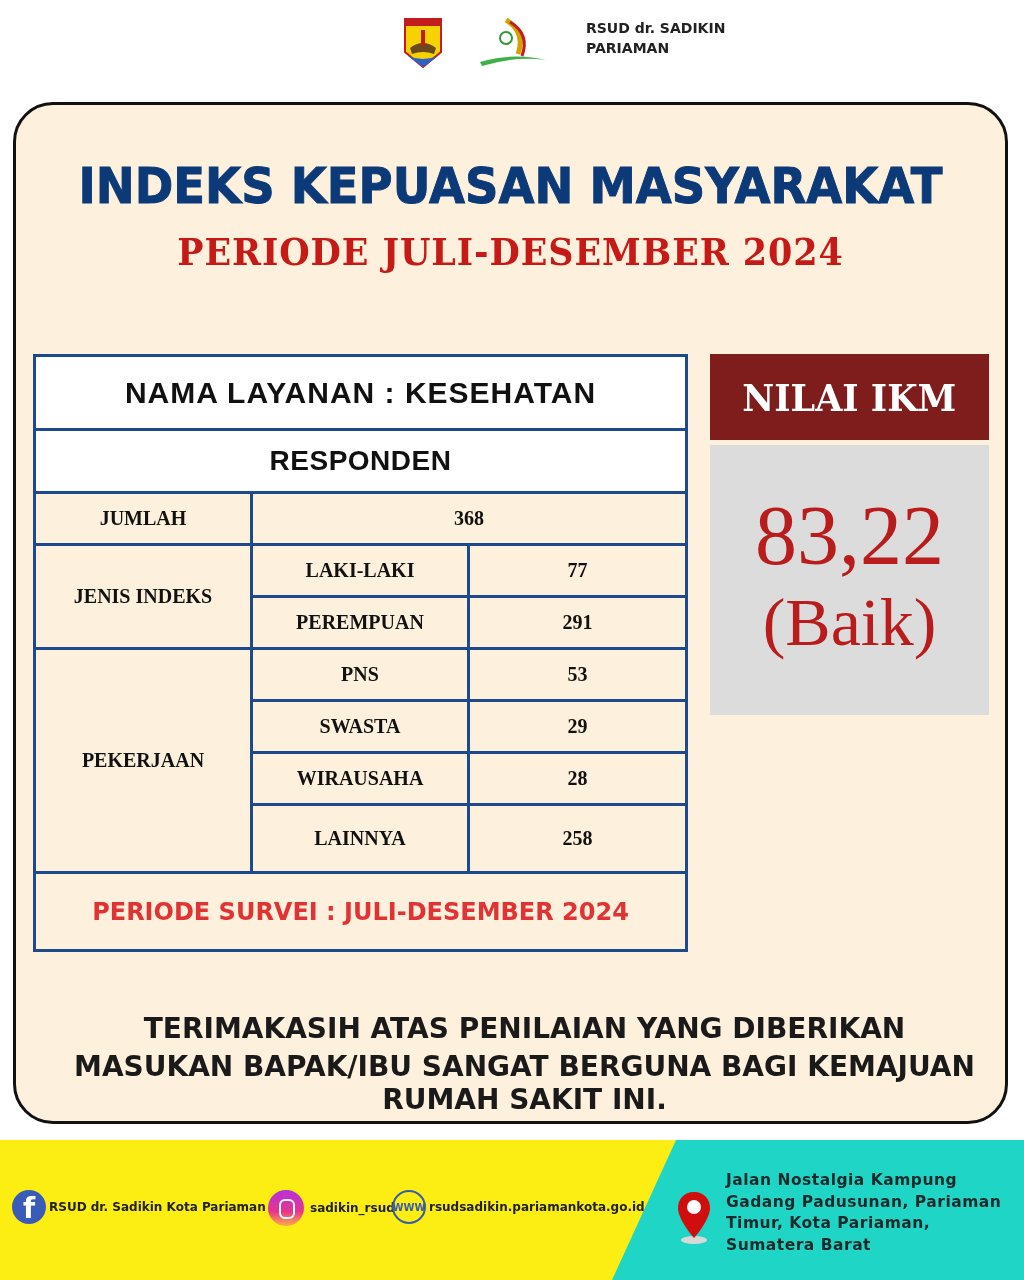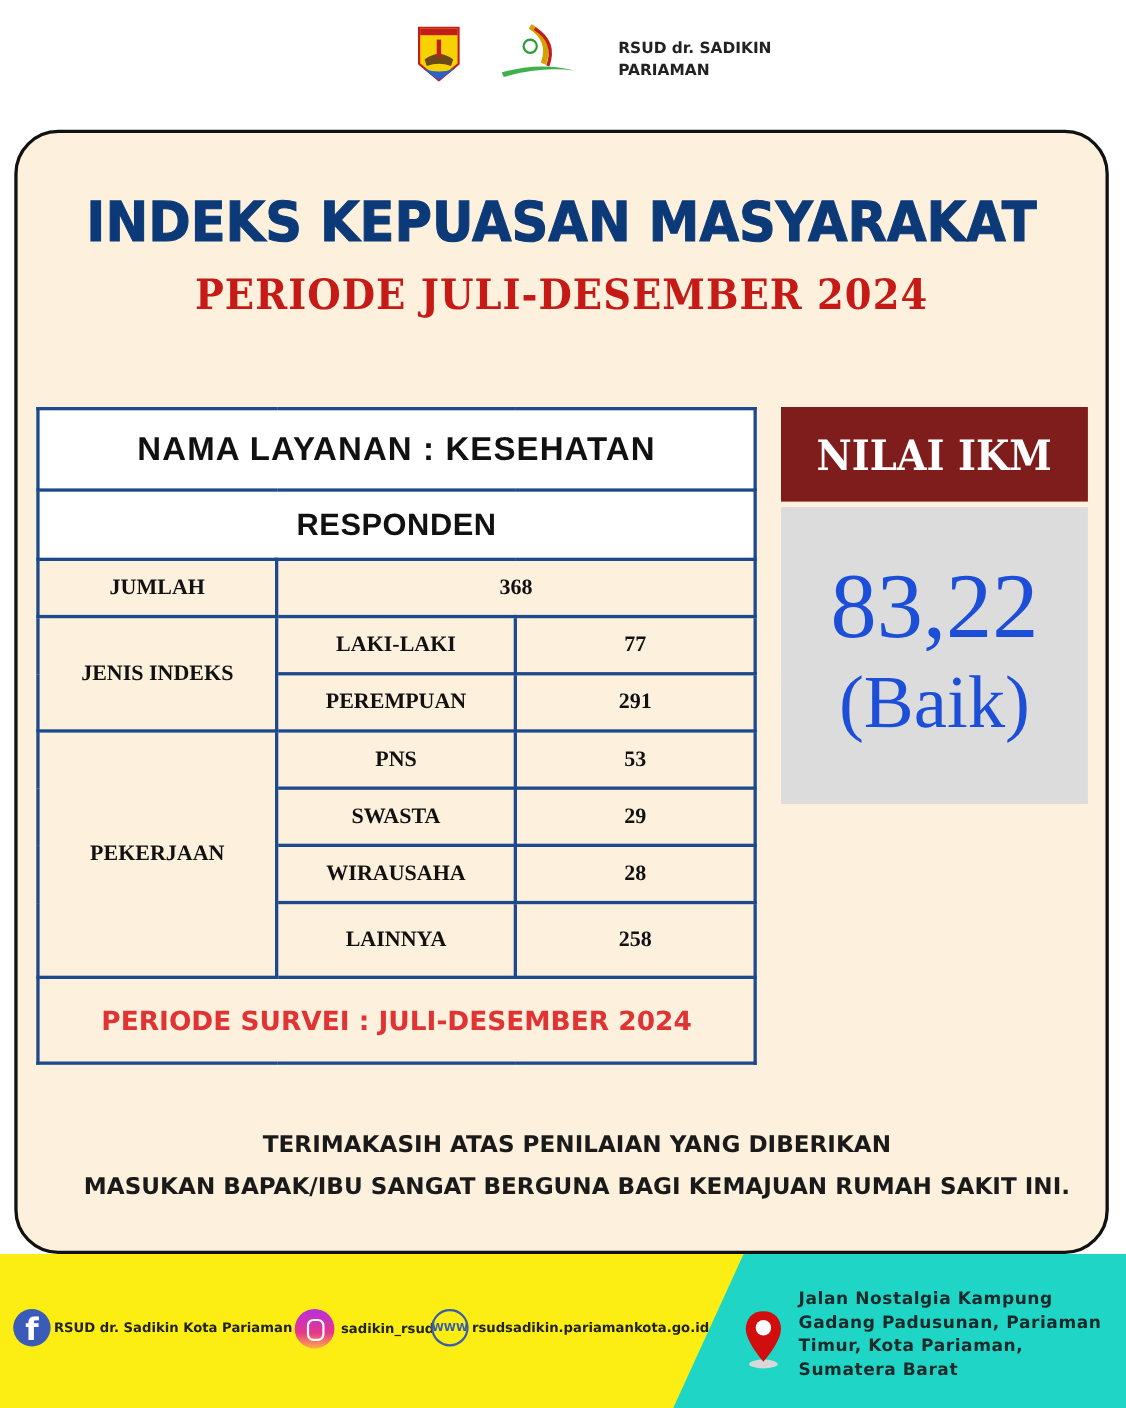--- a/index.html
+++ b/index.html
@@ -1,27 +1,27 @@
 <!DOCTYPE html>
 <html><head>
 <meta charset="utf-8">
 <style>
   * { box-sizing: border-box; margin: 0; padding: 0; }
   html, body { width: 1024px; height: 1280px; background: #ffffff; overflow: hidden; }
   body { position: relative; font-family: "Liberation Sans", sans-serif; }
 
   
-  .header { position: absolute; top: 18px; left: 380px; height: 56px; display: flex; align-items: flex-end; gap: 28px; }
+  .header { position: absolute; top: 18px; left: 404px; height: 56px; display: flex; align-items: flex-start; gap: 28px; }
   .logo-shield { width: 38px; height: 50px; position: relative; }
   .logo-swoosh { width: 70px; height: 52px; margin-left: 8px; position: relative; }
   .header-title { margin-left: 10px; font-family: "DejaVu Sans", sans-serif; font-weight: bold; font-size: 14px; line-height: 20px; color: #222; }
 
   
   .card { position: absolute; left: 13px; top: 102px; width: 995px; height: 1022px;
-          background: #fdf0dc; border: 3px solid #111; border-radius: 40px; margin-top: 16px; }
+          background: #fdf0dc; border: 3px solid #111; border-radius: 40px; }
 
   .title { position: absolute; top: 52px; left: 0; width: 100%; text-align: center;
            font-family: "DejaVu Sans", sans-serif; font-weight: bold; font-size: 50px; letter-spacing: 0px;
            color: #0c3a78; transform: scaleX(0.93); transform-origin: center; -webkit-text-stroke: 1px #0c3a78; }
   .subtitle { position: absolute; top: 124px; left: 0; width: 100%; text-align: center;
               font-family: "DejaVu Serif", serif; font-weight: bold; font-size: 38px; color: #c51a15;
               letter-spacing: 1px; transform: scaleX(0.92); }
 
   
   .tbl { position: absolute; left: 17px; top: 249px; width: 652px; border-collapse: collapse; table-layout: fixed; }
@@ -36,26 +36,26 @@
   .tbl .footrow { height: 78px; background: #fdf0dc; color: #e03434; font-family: "DejaVu Sans", sans-serif;
                   font-size: 24px; letter-spacing: 0px; }
 
   
   .ikm-head { position: absolute; left: 694px; top: 249px; width: 279px; height: 86px; background: #7f1d1d;
               color: #fff; font-family: "DejaVu Serif", serif; font-weight: bold; font-size: 38px;
               display: flex; align-items: center; justify-content: center; transform-origin: center; }
   .ikm-head span { display: inline-block; transform: scaleX(0.92); }
   .ikm-body { position: absolute; left: 694px; top: 340px; width: 279px; height: 270px; background: #dcdcdc;
               display: flex; flex-direction: column; align-items: center; justify-content: center;
-              font-family: "Liberation Serif", serif; color: #1d4ed8; }
+              font-family: "Liberation Serif", serif; color: #b91c1c; }
   .ikm-value { font-size: 84px; line-height: 84px; }
   .ikm-cat { font-size: 68px; line-height: 88px; }
 
   .thanks { position: absolute; left: 0; width: 100%; text-align: center; font-family: "DejaVu Sans", sans-serif;
-            font-weight: bold; color: #1a1a1a; font-size: 21px; padding-left: 28px; }
+            font-weight: bold; color: #1a1a1a; font-size: 28px; padding-left: 28px; }
   .thanks.l1 { top: 907px; }
   .thanks.l2 { top: 945px; }
 
   
   .footer { position: absolute; left: 0; top: 1140px; width: 1024px; height: 140px; background: #fcee13; overflow: hidden; }
   .footer .teal { position: absolute; top: 0; left: 0; width: 1024px; height: 140px; background: #1fd6c6;
                   clip-path: polygon(676px 0, 1024px 0, 1024px 140px, 612px 140px); }
   .social { position: absolute; top: 50px; display: flex; align-items: center; font-family: "DejaVu Sans", sans-serif;
             font-weight: bold; font-size: 12px; color: #222; }
   .fb-icon { width: 34px; height: 34px; border-radius: 50%; background: #3b5bb8; position: relative; margin-right: 3px; }

